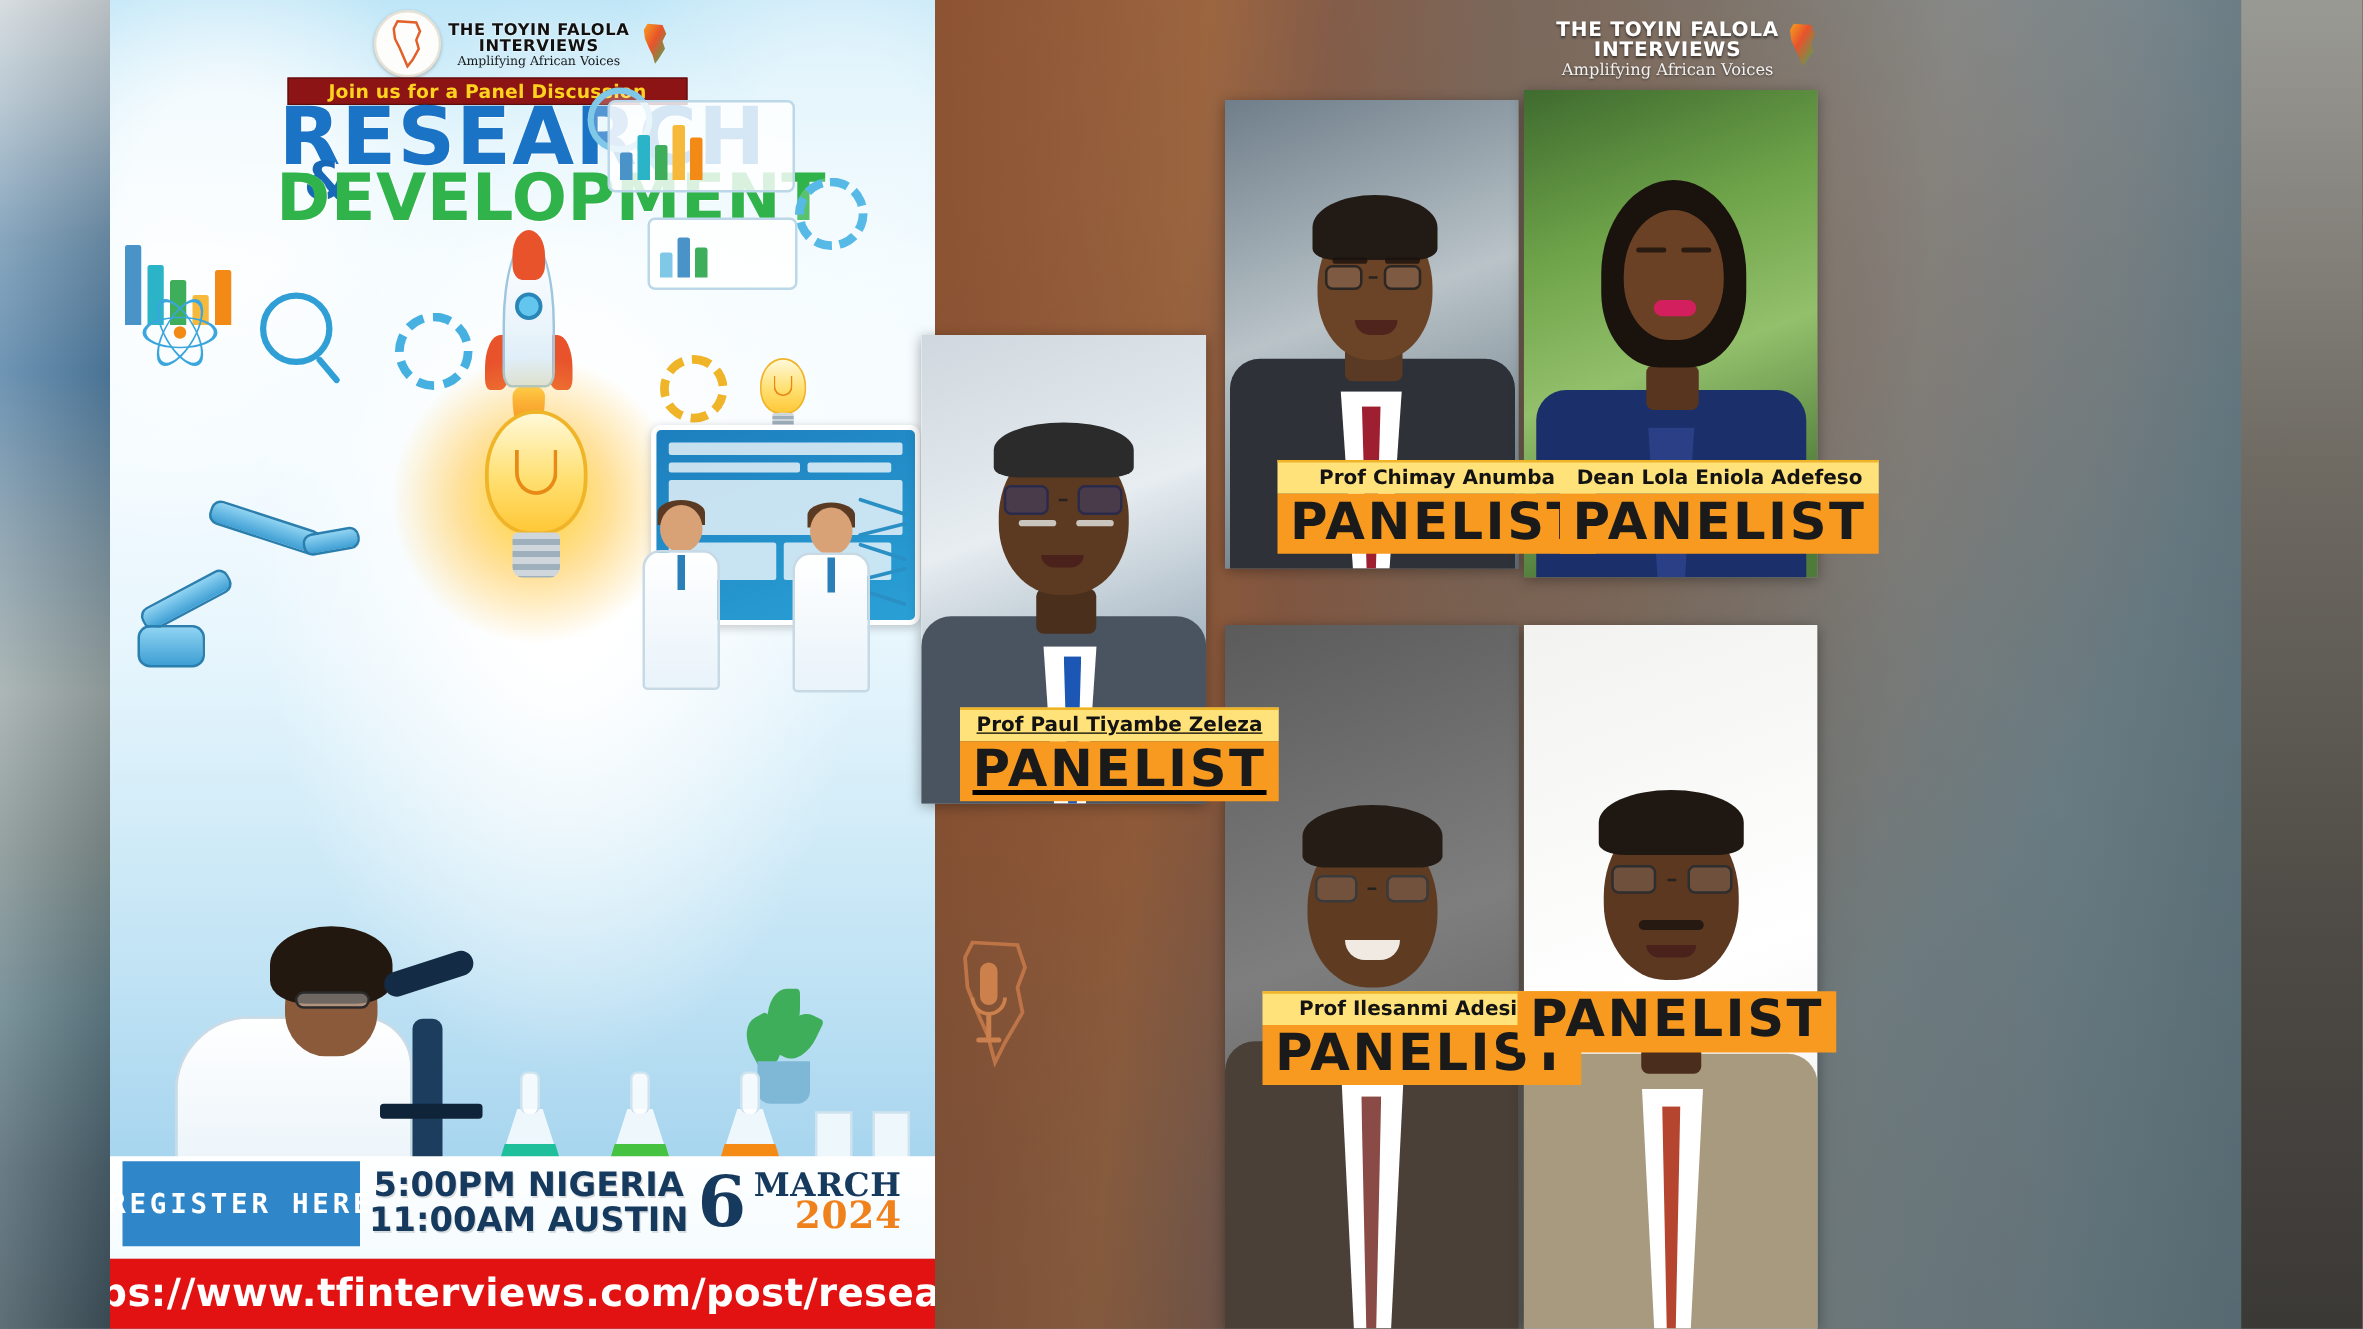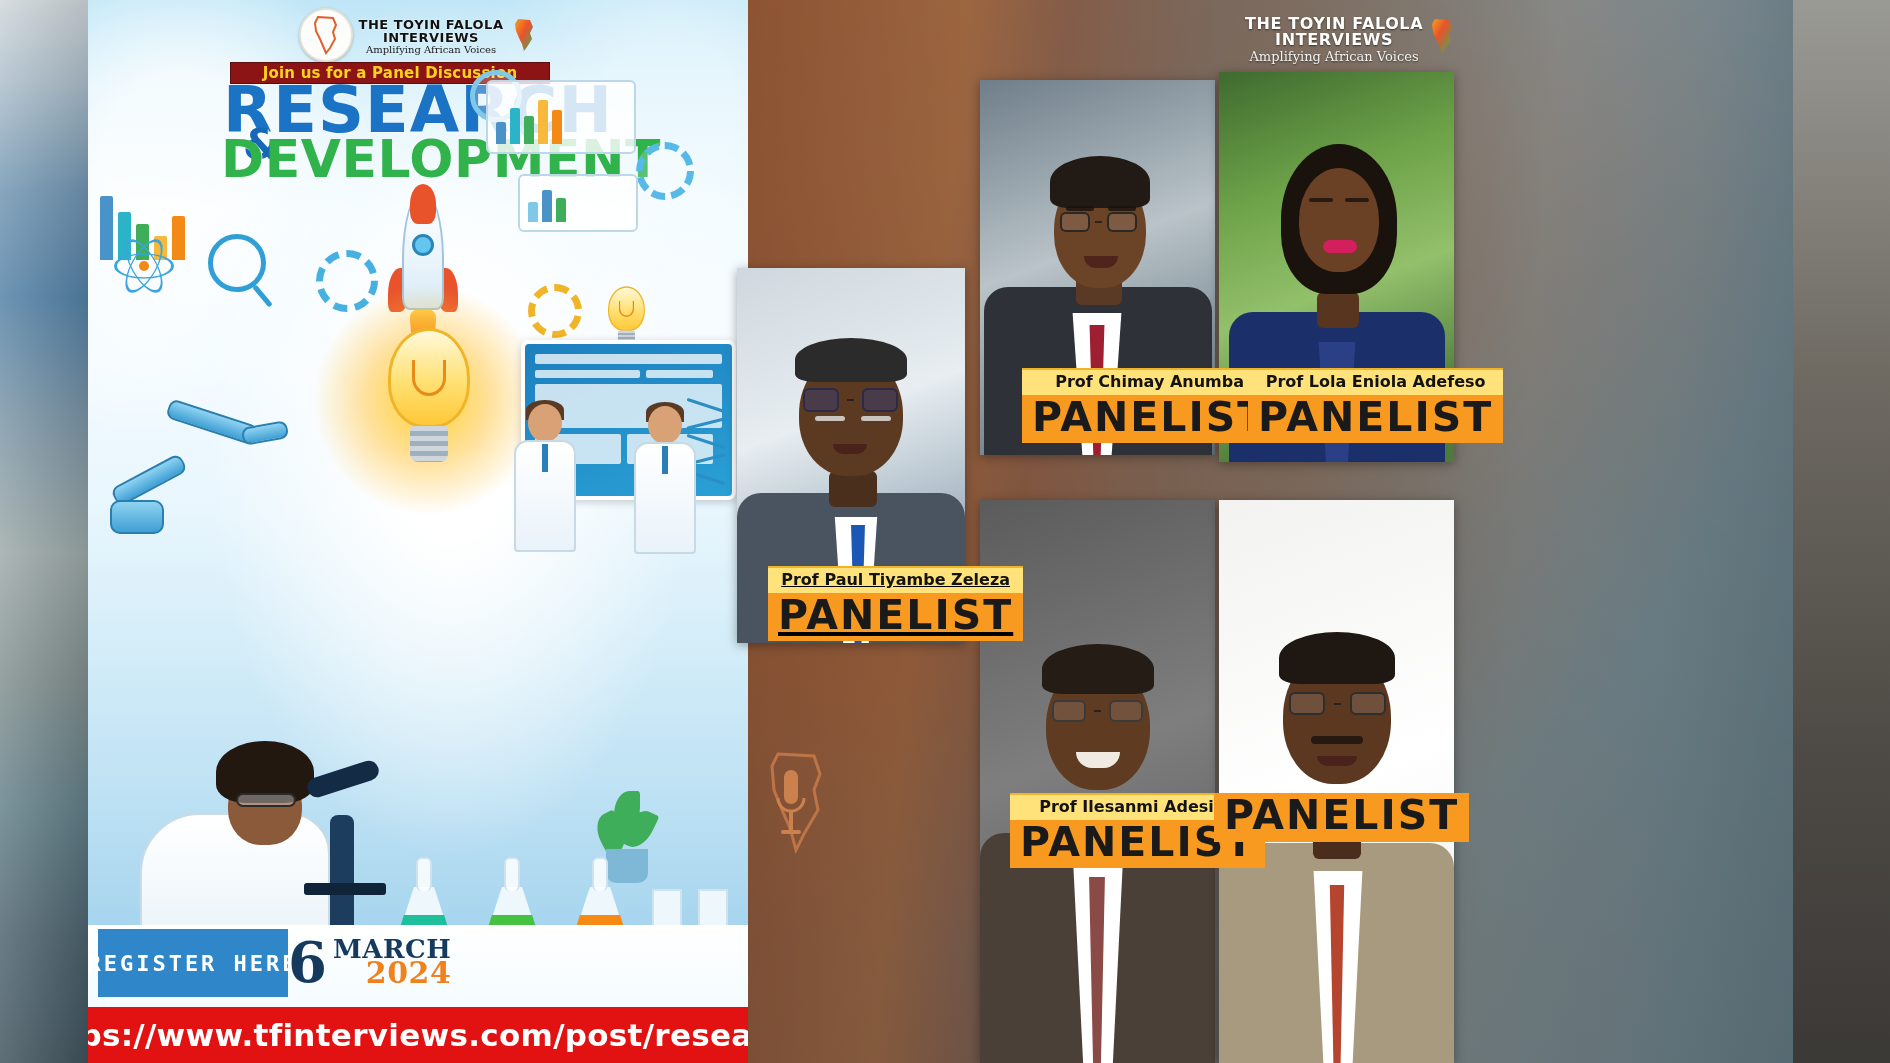--- a/index.html
+++ b/index.html
@@ -679,20 +679,24 @@
           <div class="ms-base"></div>
         </div>
         <div class="book"></div>
       </div>
     </div>
 
     <div class="poster-info">
       <div class="register-chip">
         <span>REGISTER HERE</span>
       </div>
+      <div class="times">
+        <div>5:00PM NIGERIA</div>
+        <div>11:00AM AUSTIN</div>
+      </div>
       <div class="date-box">
         <div class="date-day">6</div>
         <div class="date-my">
           <div class="date-month">MARCH</div>
           <div class="date-year">2024</div>
         </div>
       </div>
     </div>
 
     <div class="url-bar">
@@ -746,21 +750,21 @@
     <div class="shirt" style="left:72px;bottom:0;width:92px;height:120px;background:#2a3f86;"></div>
     <div class="neck" style="left:98px;bottom:134px;width:42px;height:36px;background:#57351f;"></div>
     <div class="face" style="left:80px;top:96px;width:80px;height:104px;background:#6a4124;"></div>
     <div class="hair" style="left:62px;top:72px;width:116px;height:150px;background:#1a120c;border-radius:50% 50% 40% 40%;"></div>
     <div class="face" style="left:80px;top:96px;width:80px;height:104px;background:#6a4124;"></div>
     <div class="brow" style="left:90px;top:126px;width:24px;height:4px;"></div>
     <div class="brow" style="left:126px;top:126px;width:24px;height:4px;"></div>
     <div class="mouth" style="left:104px;top:168px;width:34px;height:13px;background:#d31f5e;border-radius:12px;"></div>
   </div>
   <div class="tag-wrap t-adefeso">
-    <div class="name-tag">Prof Lola Eniola Adefeso</div>
+    <div class="name-tag">Dean Lola Eniola Adefeso</div>
     <div class="panelist-tag">PANELIST</div>
   </div>
 
   <div class="panelist p-zeleza">
     <div class="ph bg-blueroom"></div>
     <div class="torso" style="left:0;bottom:0;width:228px;height:150px;background:#4a5360;"></div>
     <div class="shirt" style="left:66px;bottom:0;width:106px;height:126px;"></div>
     <div class="tie" style="left:92px;bottom:0;width:58px;height:118px;background:#1d57b5;"></div>
     <div class="neck" style="left:92px;bottom:136px;width:48px;height:36px;background:#4a2f1c;"></div>
     <div class="face" style="left:62px;top:84px;width:104px;height:124px;background:#5c3a22;"></div>

